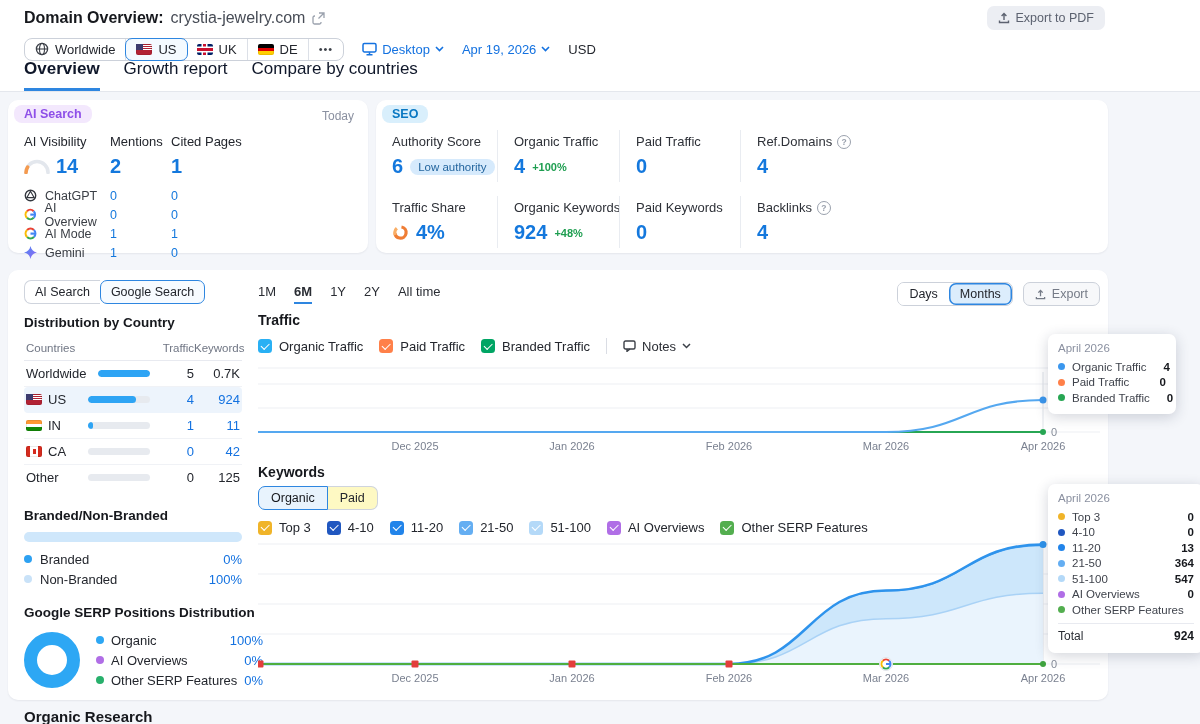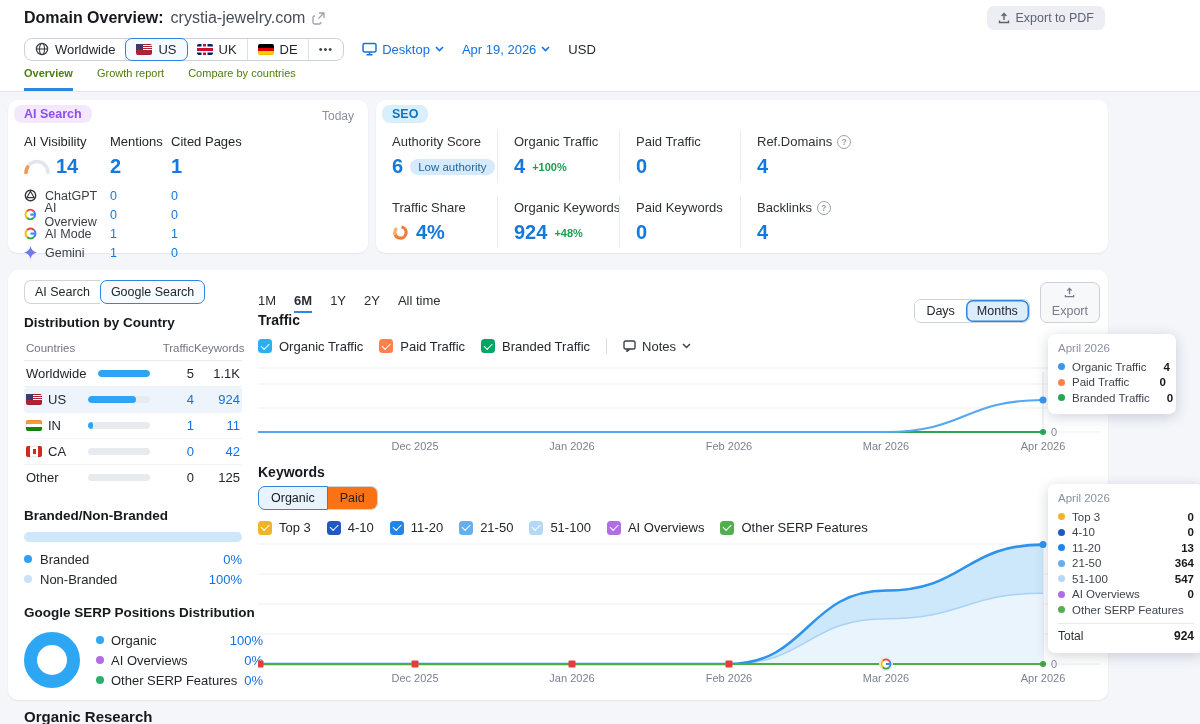--- a/index.html
+++ b/index.html
@@ -12,21 +12,21 @@
   .title-domain{font-size:16px;color:#474c56;}
   .export-pdf{position:absolute;top:6px;right:95px;display:flex;align-items:center;gap:6px;background:#eceef3;border:none;border-radius:7px;padding:5px 11px;font-size:12.5px;color:#5c6270;cursor:pointer;}
   .filter-row{position:absolute;top:36px;left:24px;display:flex;align-items:center;gap:18px;height:26px;}
   .seg{display:flex;align-items:stretch;border:1px solid #ccd1da;border-radius:8px;background:#fff;}
   .seg-cell{display:flex;align-items:center;gap:6px;padding:3px 10px;font-size:13px;color:#23262d;border-right:1px solid #dce0e7;cursor:pointer;}
   .seg-cell:last-child{border-right:none;}
   .seg-cell.selected{border:1.5px solid #2e86e0;border-radius:7px;margin:-1px;background:#f4faff;}
   .blue-dd{display:flex;align-items:center;gap:5px;color:#1472e0;font-size:13px;cursor:pointer;}
   .usd{font-size:13px;color:#23262d;}
   .tabs{position:absolute;bottom:0;left:24px;display:flex;gap:24px;}
-  .tab{font-size:11px;color:#4d7c0f;padding-bottom:9px;cursor:pointer;}
+  .tab{font-size:17px;color:#0f172a;padding-bottom:9px;cursor:pointer;}
   .tab.active{font-weight:700;border-bottom:3px solid #2e86e0;}
   
   .card{position:absolute;background:#fff;border-radius:10px;box-shadow:0 1px 2px rgba(25,35,60,.07);}
   #ai-card{top:100px;left:8px;width:360px;height:153px;}
   #seo-card{top:100px;left:376px;width:732px;height:153px;}
   #big-card{top:270px;left:8px;width:1100px;height:430px;}
   .badge{position:absolute;top:5px;left:6px;padding:2px 10px;border-radius:8px;font-size:12.5px;font-weight:700;}
   .badge.ai{background:#f3e8fd;color:#8e4fe8;}
   .badge.seo{background:#d9effc;color:#0a78c2;}
   .today{position:absolute;top:9px;right:14px;font-size:12px;color:#8a90a0;}
@@ -84,32 +84,32 @@
   
   #charts-panel{position:absolute;top:0;left:250px;width:842px;height:430px;}
   .ctrl-row{position:absolute;top:12px;left:0;width:842px;display:flex;align-items:center;}
   .ranges{display:flex;gap:18px;font-size:13px;color:#2a2d34;}
   .range{cursor:pointer;padding-bottom:3px;}
   .range.active{font-weight:700;border-bottom:2.5px solid #2e86e0;}
   .right-ctrls{margin-left:auto;display:flex;gap:10px;align-items:flex-end;}
   .dm-seg{display:flex;border:1px solid #ccd1da;border-radius:7px;overflow:hidden;}
   .dm-btn{font-size:12.5px;padding:4px 11px;background:#fff;color:#23262d;cursor:pointer;}
   .dm-btn.on{background:#dcedfc;box-shadow:0 0 0 1.5px #2e86e0 inset;border-radius:7px;}
-  .export-btn{display:flex;align-items:center;gap:6px;border:1px solid #ccd1da;border-radius:7px;background:#f7f8fa;padding:4px 11px;font-size:12.5px;color:#757b87;cursor:pointer;flex-direction:column;}
+  .export-btn{display:flex;align-items:center;gap:6px;border:1px solid #ccd1da;border-radius:7px;background:#f7f8fa;padding:4px 11px;font-size:12.5px;color:#757b87;cursor:pointer;}
   .chart-title{position:absolute;left:0;font-size:14px;font-weight:700;color:#16181d;}
   .legend-row{position:absolute;left:0;display:flex;align-items:center;gap:16px;font-size:13px;color:#23262d;}
   .leg-item{display:flex;align-items:center;gap:7px;cursor:pointer;}
   .cb{width:14px;height:14px;border-radius:3.5px;position:relative;flex:none;}
   .cb::after{content:"";position:absolute;left:3px;top:3.6px;width:7px;height:3.5px;border-left:1.8px solid #fff;border-bottom:1.8px solid #fff;transform:rotate(-45deg);}
   .leg-div{width:1px;height:16px;background:#dadde4;}
   .notes{display:flex;align-items:center;gap:6px;color:#2a2d34;cursor:pointer;}
   .op-toggle{position:absolute;left:0;display:inline-flex;}
   .op-btn{font-size:12.5px;padding:4px 12px;cursor:pointer;}
   .op-btn.on{background:#e8f3fd;border:1.5px solid #2e86e0;border-radius:7px 0 0 7px;color:#16181d;}
-  .op-btn.off{background:#f97316;border:1px solid #cfd4dd;border-left:none;border-radius:0 7px 7px 0;color:#23262d;}
+  .op-btn.off{background:#fef9c3;border:1px solid #cfd4dd;border-left:none;border-radius:0 7px 7px 0;color:#23262d;}
   svg text{font-family:"Liberation Sans",sans-serif;}
   
   .tooltip{position:absolute;background:#fff;border-radius:7px;box-shadow:0 3px 14px rgba(30,40,70,.20);padding:8px 10px;z-index:10;}
   .tt-title{font-size:11.5px;color:#8a90a0;margin-bottom:5px;}
   .tt-row{display:flex;align-items:center;gap:7px;height:15.5px;font-size:11.5px;color:#3f434c;white-space:nowrap;}
   .tt-row .tt-dot{width:7px;height:7px;border-radius:50%;flex:none;}
   .tt-row .tt-val{margin-left:auto;font-weight:700;color:#16181d;padding-left:10px;}
   .tt-divider{border-top:1px solid #e8eaf0;margin:5px 0 4px 0;}
   .tt-total{display:flex;font-size:12px;height:17px;align-items:center;color:#2a2d34;}
   .tt-total .tt-val{margin-left:auto;font-weight:700;color:#16181d;}
@@ -339,21 +339,21 @@
         <span style="flex:1;">Countries</span>
         <span class="c-t">Traffic</span>
         <span class="c-k">Keywords</span>
       </div>
       <div class="c-row">
         <span class="c-name" style="width:72px;">Worldwide</span>
         <span class="c-bar">
             <span class="fill" style="background: rgb(46, 164, 244); width: 100%;"></span>
           </span>
         <span class="c-t">5</span>
-        <span class="c-k">1.1K</span>
+        <span class="c-k">0.7K</span>
       </div>
       <div class="c-row sel">
         <span class="c-name">
             <span class="flag us"></span>
             <span>US</span>
           </span>
         <span class="c-bar">
             <span class="fill" style="background: rgb(46, 164, 244); width: 78%;"></span>
           </span>
         <span class="c-t lnk">4</span>

